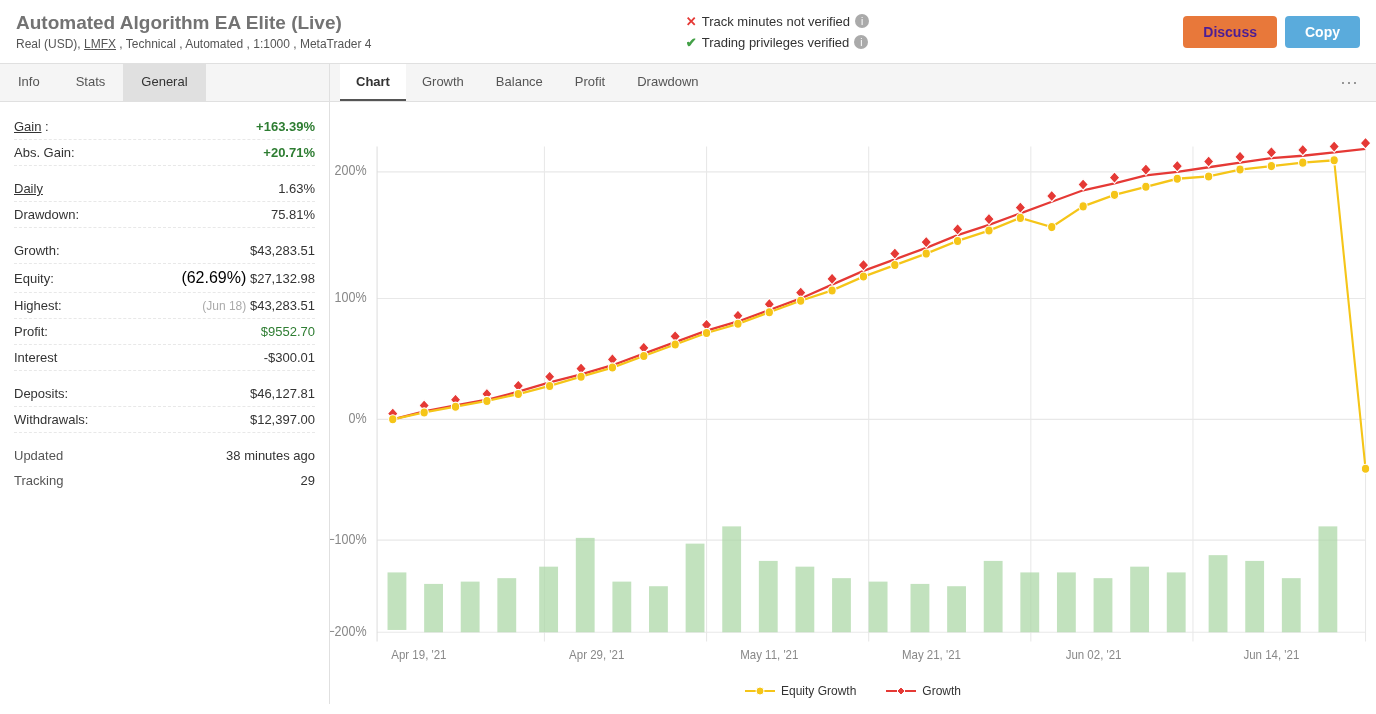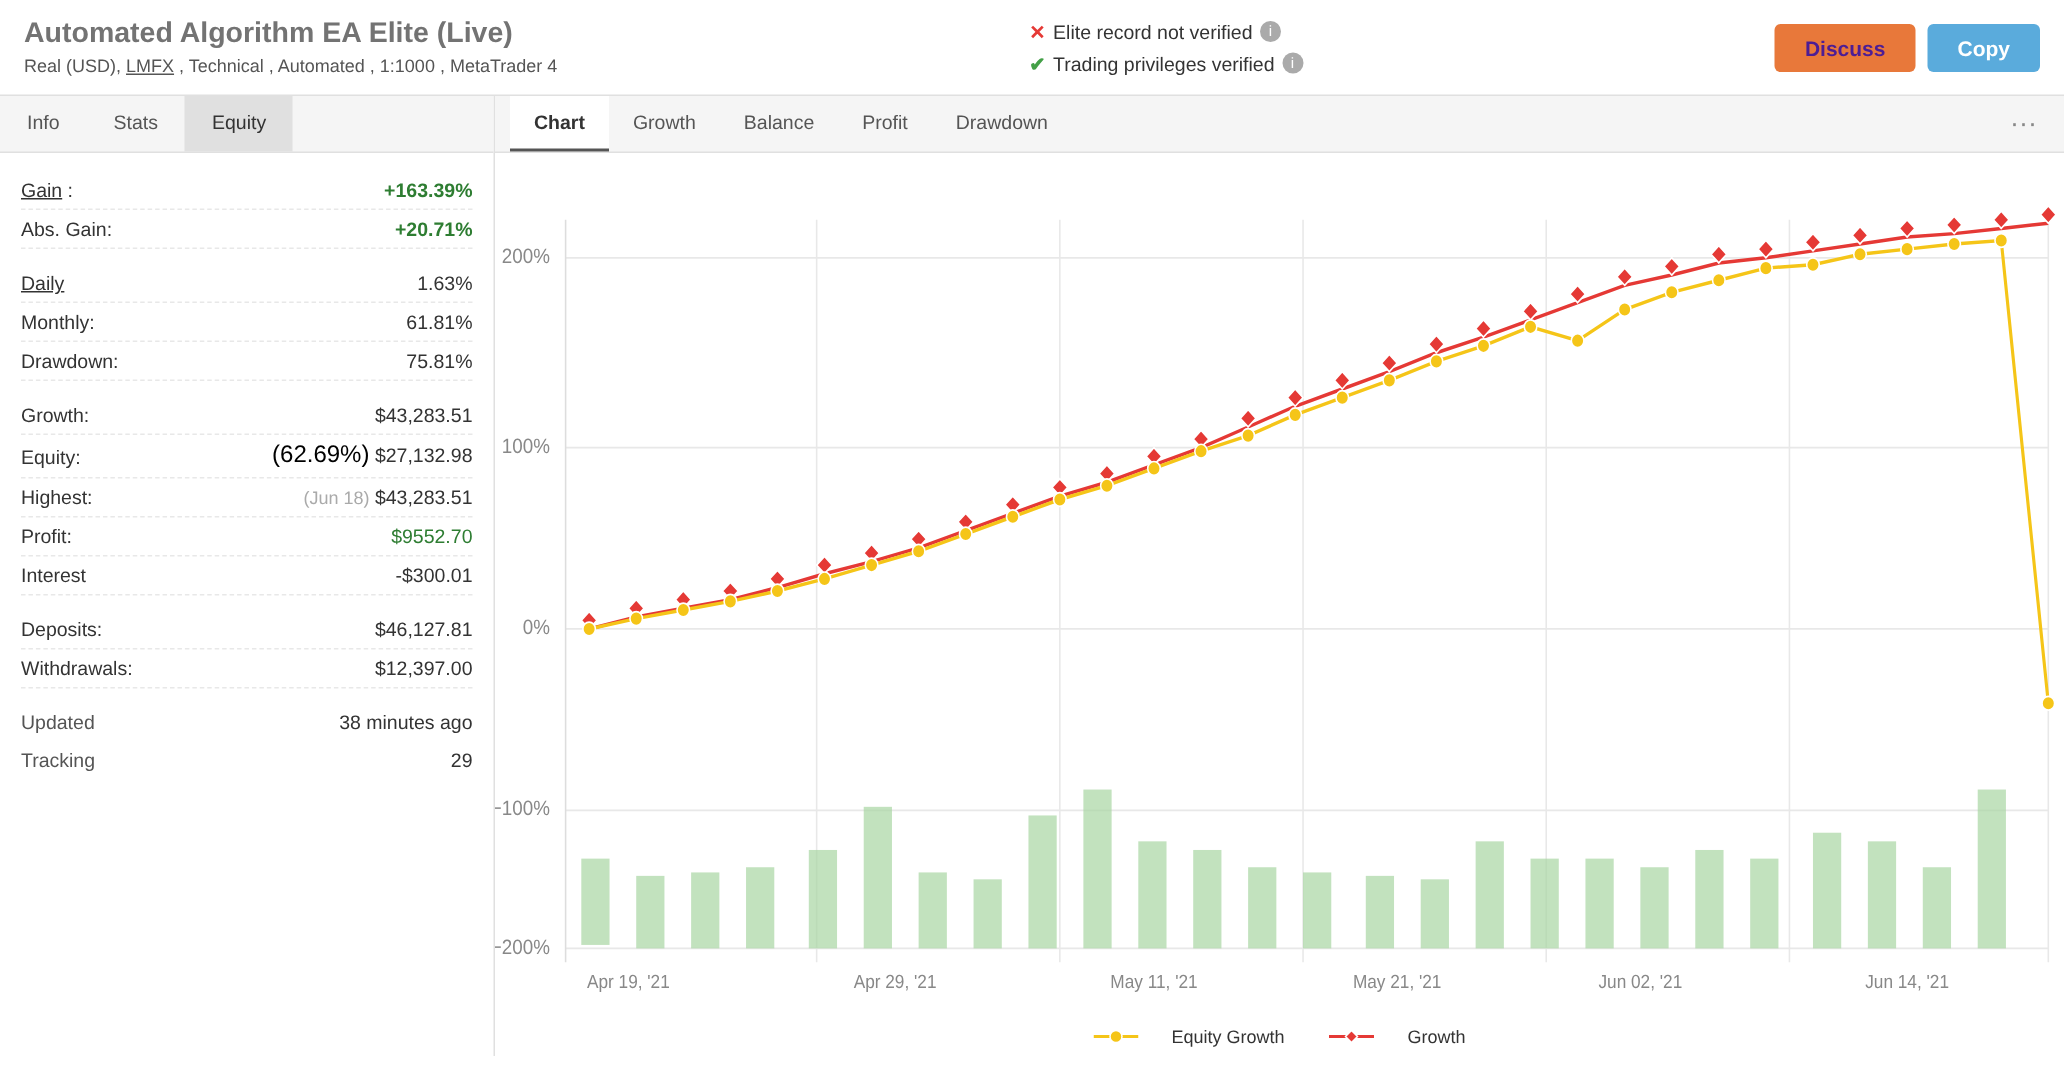--- a/index.html
+++ b/index.html
@@ -199,58 +199,58 @@
     .legend {
       display: flex;
       justify-content: center;
       gap: 30px;
       padding: 8px 0 6px 0;
       font-size: 12px;
     }
     .legend-item {
       display: flex;
       align-items: center;
-      gap: 22px;
+      gap: 6px;
     }
   </style>
 </head>
 <body>
 
 <div class="header">
   <div class="header-left">
     <div class="title">Automated Algorithm EA Elite (Live)</div>
     <div class="subtitle">
       Real (USD), <u>LMFX</u> , Technical , Automated , 1:1000 , MetaTrader 4
     </div>
   </div>
   <div class="header-center">
     <div class="status-item">
       <span class="x-icon">✕</span>
-      <span>Elite record not verified</span>
+      <span>Track minutes not verified</span>
       <span class="info-circle">i</span>
     </div>
     <div class="status-item">
       <span class="check-icon">✔</span>
       <span>Trading privileges verified</span>
       <span class="info-circle">i</span>
     </div>
   </div>
   <div class="header-right">
     <button class="btn-discuss">Discuss</button>
     <button class="btn-copy">Copy</button>
   </div>
 </div>
 
 <div class="main">
 
   <div class="left-panel">
     <div class="tabs-row">
       <button class="tab">Info</button>
       <button class="tab">Stats</button>
-      <button class="tab active">Equity</button>
+      <button class="tab active">General</button>
     </div>
 
     <div class="info-content">
 
       <div class="info-row">
         <span class="info-label"><u>Gain</u> :</span>
         <span class="info-value green">+163.39%</span>
       </div>
 
       <div class="info-row">
@@ -258,24 +258,20 @@
         <span class="info-value green">+20.71%</span>
       </div>
 
       <div class="section-gap"></div>
 
       <div class="info-row">
         <span class="info-label"><u>Daily</u></span>
         <span class="info-value">1.63%</span>
       </div>
 
-      <div class="info-row">
-        <span class="info-label">Monthly:</span>
-        <span class="info-value">61.81%</span>
-      </div>
 
       <div class="info-row">
         <span class="info-label">Drawdown:</span>
         <span class="info-value">75.81%</span>
       </div>
 
       <div class="section-gap"></div>
 
       <div class="info-row">
         <span class="info-label">Growth:</span>

